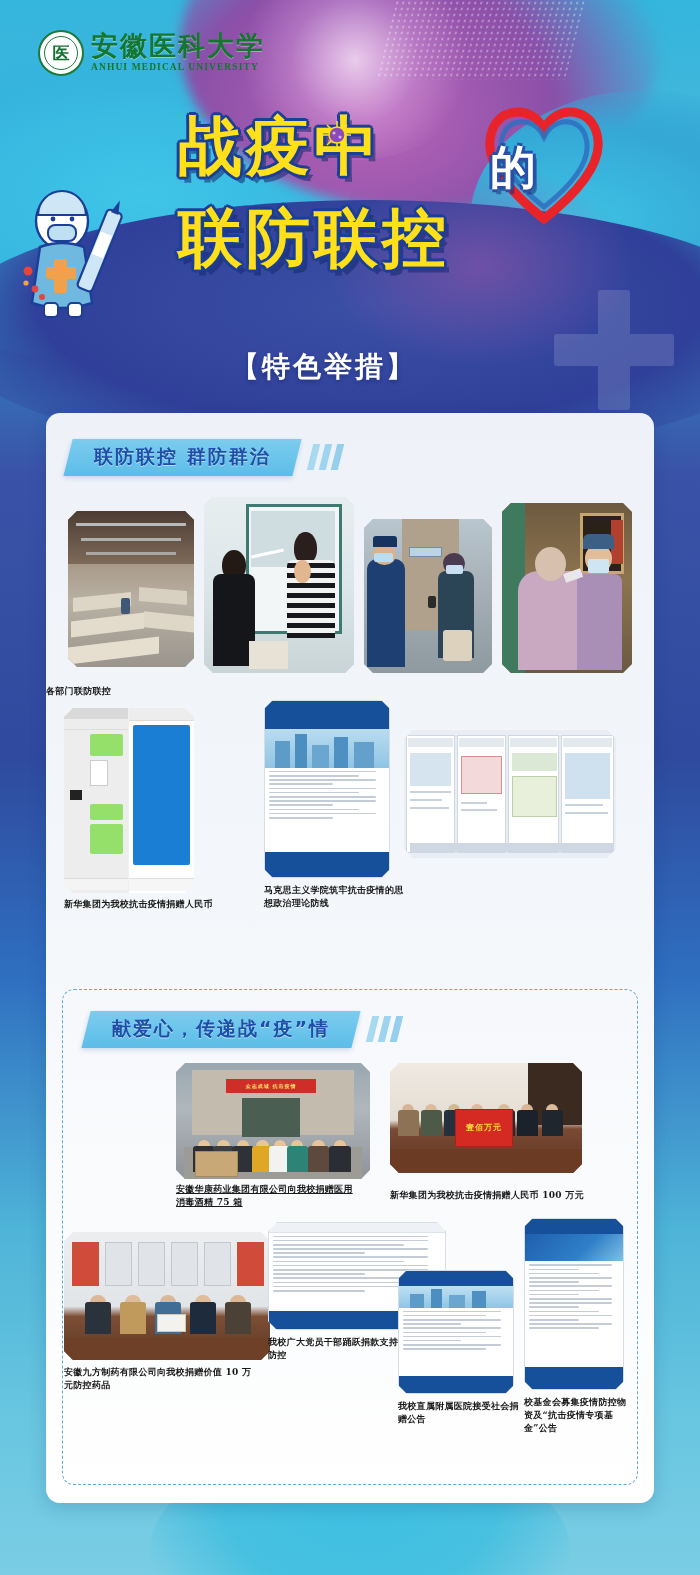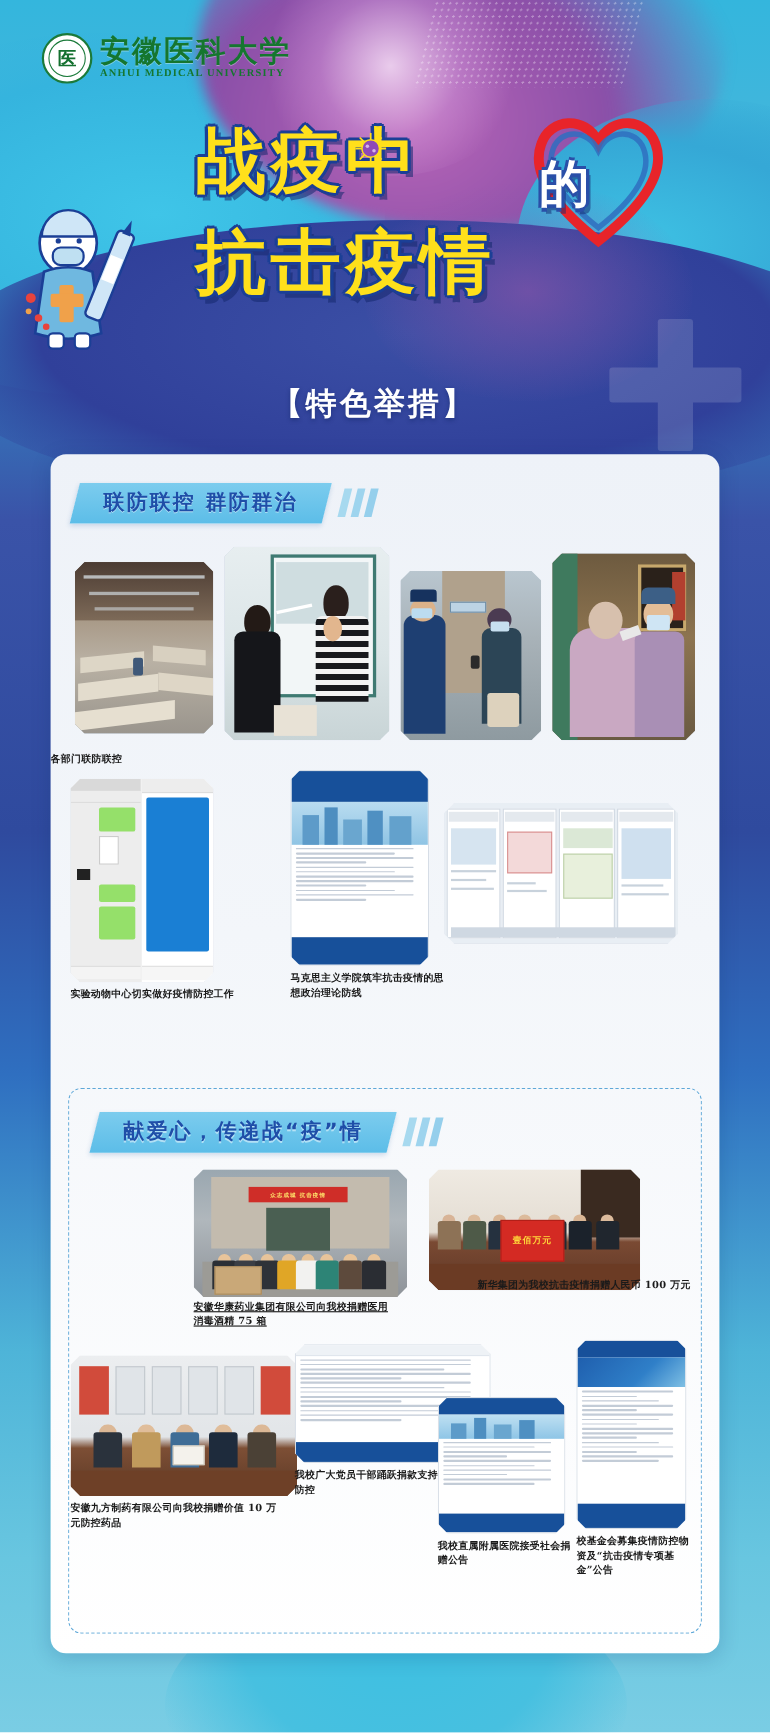--- a/index.html
+++ b/index.html
@@ -152,21 +152,21 @@
 
   .virus-dot {
     position: absolute; left: 322px; top: 25px; width: 30px; height: 30px; z-index: 8;
   }
 
   
   .mascot { position: absolute; left: 18px; top: 185px; width: 110px; height: 140px; z-index: 6; }
 
   
   .subtitle {
-    position: absolute; left: 16px; top: 348px; width: 648px;
+    position: absolute; left: 0; top: 348px; width: 648px;
     text-align: center; z-index: 6;
     font-size: 28px; font-weight: bold; color: #ffffff;
     letter-spacing: 3px;
     font-family: "DejaVu Sans", "Liberation Sans", sans-serif;
     text-shadow: 0 2px 4px rgba(10,30,90,.45);
   }
 
   
   .card {
     position: absolute; left: 46px; top: 413px; width: 608px; height: 1090px;
@@ -288,21 +288,21 @@
         <line x1="25" y1="5" x2="21" y2="9"></line>
           <line x1="9" y1="21" x2="5" y2="25"></line>
       </g>
       <circle cx="15" cy="15" r="8" fill="#8e49b8" stroke="#ffe01b" stroke-width="1.4"></circle>
       <circle cx="12" cy="13" r="1.6" fill="#d7b3e8"></circle>
       <circle cx="18" cy="17" r="1.6" fill="#d7b3e8"></circle>
     </svg>
 
     <div class="title-line title-1">战疫中</div>
     <div class="title-de">的</div>
-    <div class="title-line title-2">抗击疫情</div>
+    <div class="title-line title-2">联防联控</div>
   </div>
 
   <svg class="mascot" viewBox="0 0 110 140">
     <ellipse cx="44" cy="36" rx="26" ry="28" fill="#ffffff" stroke="#1b3f96" stroke-width="2.4"></ellipse>
     <path d="M20 30 a24 24 0 0 1 48 0 z" fill="#cfe6f7" stroke="#1b3f96" stroke-width="2.2"></path>
     <rect x="30" y="40" width="28" height="16" rx="7" fill="#bfe0f2" stroke="#1b3f96" stroke-width="2"></rect>
     <circle cx="35" cy="34" r="2.4" fill="#1b3f96"></circle>
     <circle cx="54" cy="34" r="2.4" fill="#1b3f96"></circle>
     <path d="M22 62 q22 -8 44 0 l8 56 q-30 10 -60 0 z" fill="#6fb8e0" stroke="#1b3f96" stroke-width="2.4"></path>
     <rect x="36" y="74" width="13" height="34" rx="2" fill="#f0a14a"></rect>
@@ -461,21 +461,21 @@
           <div style="position:absolute;left:27%;top:56%;width:12%;height:2px;background:#c8d2dc;"></div>
           <div style="position:absolute;left:27%;top:62%;width:17%;height:2px;background:#c8d2dc;"></div>
           <div style="position:absolute;left:51%;top:18%;width:21%;height:14%;background:#dbe8d6;"></div>
           <div style="position:absolute;left:51%;top:36%;width:21%;height:32%;background:#e8f0dc;border:1px solid #bcd0a8;"></div>
           <div style="position:absolute;left:76%;top:18%;width:21%;height:36%;background:#cfe0ef;"></div>
           <div style="position:absolute;left:76%;top:58%;width:18%;height:2px;background:#c8d2dc;"></div>
           <div style="position:absolute;left:76%;top:64%;width:20%;height:2px;background:#c8d2dc;"></div>
           <div style="position:absolute;left:3%;top:88%;width:96%;height:7%;background:#cfd8e2;"></div>
         </div>
 
-        <div class="cap" style="position:absolute;left:18px;top:190px;width:210px;">实验动物中心切实做好疫情防控工作</div>
+        <div class="cap" style="position:absolute;left:18px;top:190px;width:210px;">新华集团为我校抗击疫情捐赠人民币</div>
         <div class="cap" style="position:absolute;left:218px;top:176px;width:140px;">马克思主义学院筑牢抗击疫情的思想政治理论防线</div>
       </div>
     </div>
 
     <div class="dashed-box"></div>
 
     <div style="position:absolute;left:0;top:598px;width:100%;">
 
       <div class="sec-head" style="margin-left:40px;">
         <span class="ribbon">
@@ -578,21 +578,21 @@
           <div class="per" style="left:79%;bottom:34%;">
               <div class="hd" style="background:#dcbb9c;"></div>
               <div class="msk"></div>
               <div class="bd" style="background:#20262e;"></div>
             </div>
           <div style="position:absolute;left:34%;top:42%;width:30%;height:34%;background:#d42a23;border:1px solid #b21f18;display:flex;align-items:center;justify-content:center;">
             <span style="font-size:8px;font-weight:bold;color:#ffd83a;font-family:'DejaVu Serif',serif;letter-spacing:1px;">壹佰万元</span>
           </div>
           <div style="position:absolute;left:0;bottom:0;width:100%;height:22%;background:#6b3b24;"></div>
         </div>
-        <div class="cap" style="position:absolute;left:344px;top:100px;width:200px;margin-left:44px;">新华集团为我校抗击疫情捐赠人民币 100 万元</div>
+        <div class="cap" style="position:absolute;left:344px;top:126px;width:200px;">新华集团为我校抗击疫情捐赠人民币 100 万元</div>
       </div>
 
       <div style="position:relative;height:230px;margin-top:14px;">
 
         <div class="cut photo-people" style="position:absolute;left:18px;top:0;width:206px;height:128px;">
           <div class="sky" style="background:linear-gradient(180deg,#eceef0 0%,#e2e5e8 58%,#7d4f35 66%,#5c3826 100%);"></div>
           <div style="position:absolute;left:4%;top:8%;width:13%;height:34%;background:#d14b3b;"></div>
           <div style="position:absolute;left:20%;top:8%;width:13%;height:34%;background:#e0e4e8;border:1px solid #c2c8ce;"></div>
           <div style="position:absolute;left:36%;top:8%;width:13%;height:34%;background:#e0e4e8;border:1px solid #c2c8ce;"></div>
           <div style="position:absolute;left:52%;top:8%;width:13%;height:34%;background:#e0e4e8;border:1px solid #c2c8ce;"></div>

